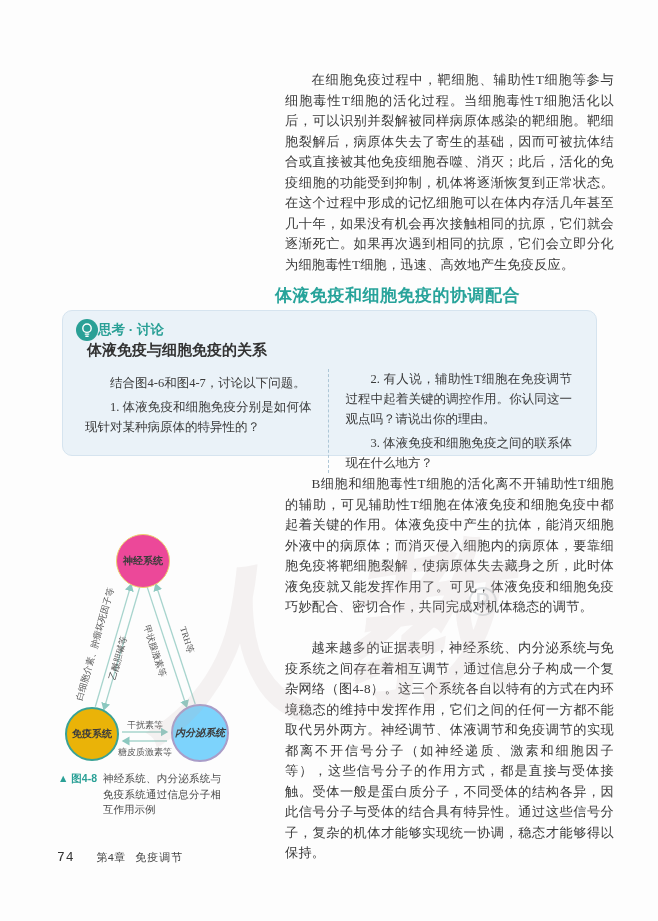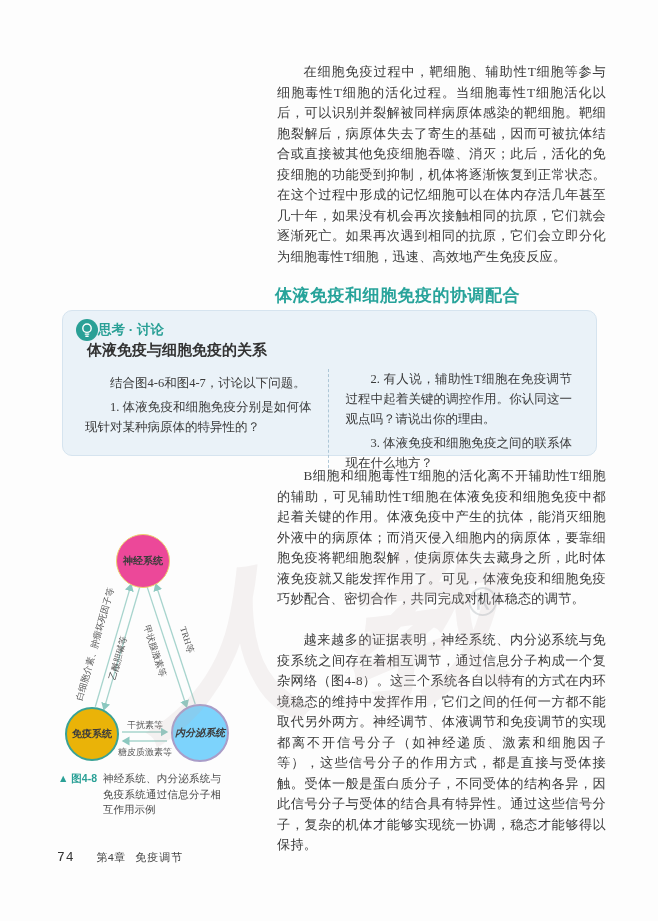--- a/index.html
+++ b/index.html
@@ -3,21 +3,21 @@
 <meta charset="utf-8">
 <style>
   html,body{margin:0;padding:0;background:#e8e8e8;}
   .page{
     position:relative; width:658px; height:921px; margin:0 auto;
     background:#fdfdfd; overflow:hidden;
     font-family:"Liberation Serif","DejaVu Serif",serif;
   }
   
   .body-par{
-    position:absolute; left:273px; width:329px; margin:4px;
+    position:absolute; left:273px; width:329px; margin:12px;
     font-size:13.2px; line-height:20.5px; color:#3a3a3a;
     text-align:justify; text-indent:2em; letter-spacing:.2px;
   }
   .p1{top:58px;}
   .p2{top:462px;}
   .p3{top:626px;}
   .section-heading{
     position:absolute; left:275px; top:284px; margin:0;
     font-family:"Liberation Sans","DejaVu Sans",sans-serif;
     font-size:17px; font-weight:bold; color:#27a39a; letter-spacing:.5px;

